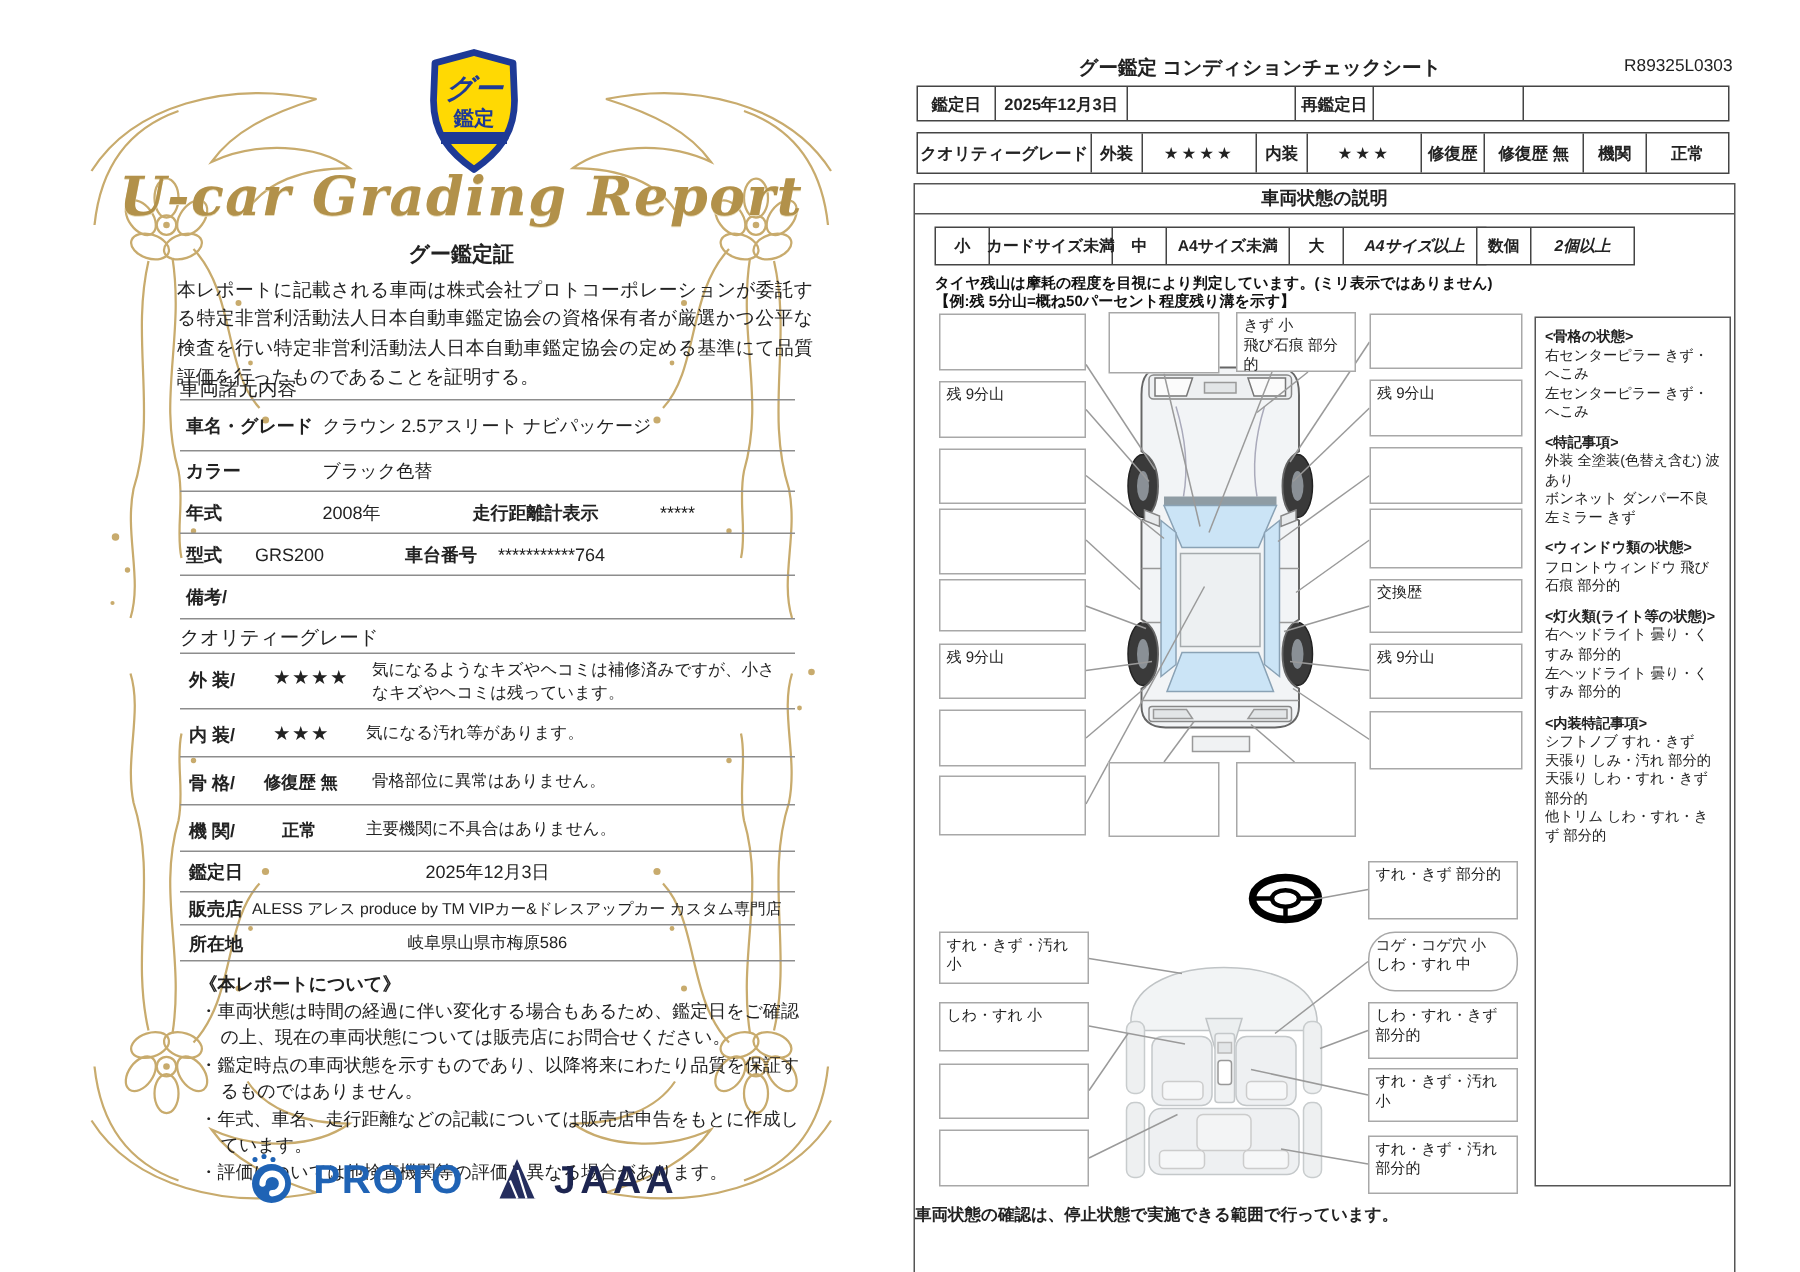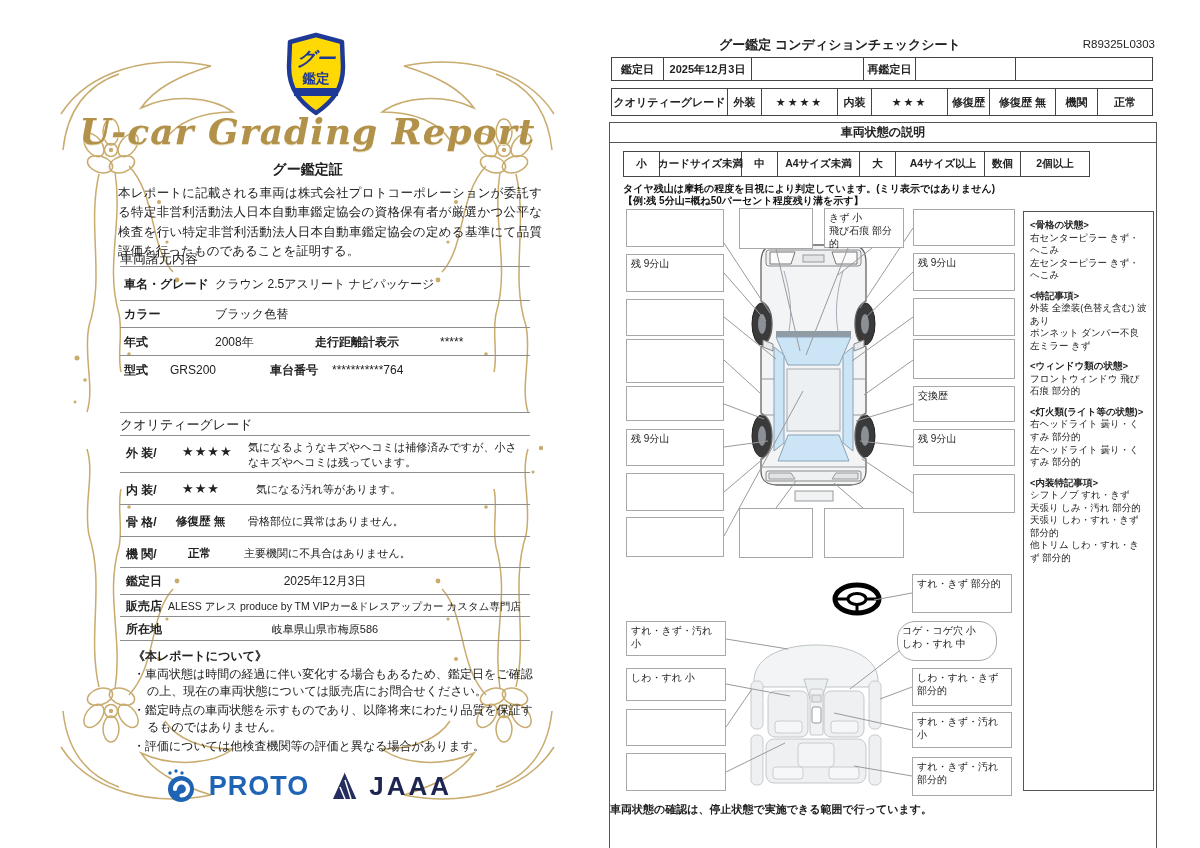--- a/index.html
+++ b/index.html
@@ -38,21 +38,21 @@
   .rtable{position:absolute;left:6px;width:542px;display:flex;border:1.5px solid #444;background:#fff;box-sizing:border-box;}
   .rcell{border-right:1px solid #444;display:flex;align-items:center;justify-content:center;
          font-size:11px;font-weight:bold;box-sizing:border-box;white-space:nowrap;}
   .rcell:last-child{border-right:none;}
   .main-box{position:absolute;left:4px;top:92px;width:548px;height:837px;border:1.5px solid #555;box-sizing:border-box;background:#fff;}
   .mb-head{position:absolute;left:0;top:0;width:100%;height:20px;border-bottom:1.5px solid #555;
            display:flex;align-items:center;justify-content:center;font-size:12px;font-weight:bold;box-sizing:border-box;}
   .stable{position:absolute;display:flex;border:1px solid #444;height:24px;box-sizing:content-box;background:#fff;}
   .scell{border-right:1px solid #444;display:flex;align-items:center;justify-content:center;
          font-size:10.5px;font-weight:600;box-sizing:border-box;white-space:nowrap;}
-  .scell:last-child{border-right:none;}
+  .scell:last-child{border-right:none;font-style:italic;}
   .tire-note{position:absolute;left:13px;font-size:10px;font-weight:600;color:#111;white-space:nowrap;}
   .callout{position:absolute;border:1px solid #a8a8a8;background:#fff;font-size:10px;color:#222;
            padding:2px 4px;line-height:1.3;white-space:pre-line;box-sizing:border-box;}
   .lines-svg{position:absolute;left:0;top:0;width:548px;height:675px;pointer-events:none;}
   .notes-panel{position:absolute;left:413px;top:88px;width:131px;height:580px;border:1px solid #555;
                box-sizing:border-box;padding:7px 6px;font-size:9.5px;line-height:1.32;overflow:hidden;}
   .np-head{margin-top:8px;font-weight:600;}
   .np-head:first-child{margin-top:0;}
   .rp-footer{position:absolute;left:5px;top:772px;font-size:11px;font-weight:bold;}
 </style>
@@ -123,33 +123,36 @@
       <span class="val" style="left:95px">2008年</span>
       <span class="lab" style="left:195px">走行距離計表示</span>
       <span class="val" style="left:320px">*****</span>
     </div>
     <div class="trow" style="top:327px;height:28px;line-height:28px">
       <span class="lab" style="left:4px">型式</span>
       <span class="val" style="left:50px">GRS200</span>
       <span class="lab" style="left:150px">車台番号</span>
       <span class="val" style="left:212px">***********764</span>
     </div>
+    <div class="trow" style="top:355px;height:29px;line-height:29px">
+      <span class="lab" style="left:4px">備考/</span>
+    </div>
     <div class="bline" style="top:384px"></div>
 
     <div class="sec-head" style="top:388px">クオリティーグレード</div>
 
     <div class="trow" style="top:407px;height:37px">
       <span class="lab" style="left:6px;top:9px">外 装/</span>
       <span class="stars" style="left:62px;top:8px">★★★★</span>
       <span class="desc" style="left:128px;top:4px;width:278px">気になるようなキズやヘコミは補修済みですが、小さなキズやヘコミは残っています。</span>
     </div>
     <div class="trow" style="top:444px;height:32px">
       <span class="lab" style="left:6px;top:9px">内 装/</span>
       <span class="stars" style="left:62px;top:8px">★★★</span>
-      <span class="desc" style="left:136px;top:9px;width:278px">気になる汚れ等があります。</span>
+      <span class="desc" style="left:124px;top:9px;width:278px">気になる汚れ等があります。</span>
     </div>
     <div class="trow" style="top:476px;height:32px">
       <span class="lab" style="left:6px;top:9px">骨 格/</span>
       <span class="lab" style="left:56px;top:9px;font-size:11.5px">修復歴 無</span>
       <span class="desc" style="left:128px;top:9px;width:278px">骨格部位に異常はありません。</span>
     </div>
     <div class="trow" style="top:508px;height:31px">
       <span class="lab" style="left:6px;top:9px">機 関/</span>
       <span class="lab" style="left:68px;top:9px;font-size:11.5px">正常</span>
       <span class="desc" style="left:124px;top:9px;width:278px">主要機関に不具合はありません。</span>
@@ -165,20 +168,21 @@
     <div class="trow" style="top:588px;height:24px;line-height:24px">
       <span class="lab" style="left:6px">所在地</span>
       <span class="val" style="left:0;width:410px;text-align:center;font-size:11px">岐阜県山県市梅原586</span>
     </div>
     <div class="bline" style="top:612px"></div>
 
     <div class="about-head">《本レポートについて》</div>
     <div class="bullets">
         <div class="bullet">・車両状態は時間の経過に伴い変化する場合もあるため、鑑定日をご確認の上、現在の車両状態については販売店にお問合せください。</div>
         <div class="bullet">・鑑定時点の車両状態を示すものであり、以降将来にわたり品質を保証するものではありません。</div>
+        <div class="bullet">・年式、車名、走行距離などの記載については販売店申告をもとに作成しています。</div>
         <div class="bullet">・評価については他検査機関等の評価と異なる場合があります。</div>
       </div>
 
     <div class="logos">
       <div class="logo-unit">
         <svg width="36" height="36" viewBox="0 0 36 36">
           <circle cx="7" cy="5" r="1.7" fill="#1f63b5"></circle>
             <circle cx="13" cy="3" r="1.7" fill="#1f63b5"></circle>
             <circle cx="19" cy="5" r="1.7" fill="#1f63b5"></circle>
           <circle cx="18" cy="21" r="13" fill="#1f63b5"></circle>
@@ -353,21 +357,21 @@
           <div class="callout" style="left: 303px; top: 263px; width: 102px; height: 36px;">交換歴</div>
           <div class="callout" style="left: 303px; top: 306px; width: 102px; height: 37px;">残 9分山</div>
           <div class="callout" style="left: 303px; top: 351px; width: 102px; height: 39px;"></div>
           <div class="callout" style="left: 129px; top: 385px; width: 74px; height: 50px;"></div>
           <div class="callout" style="left: 214px; top: 385px; width: 80px; height: 50px;"></div>
           <div class="callout" style="left: 16px; top: 498px; width: 100px; height: 35px;">すれ・きず・汚れ 小</div>
           <div class="callout" style="left: 16px; top: 545px; width: 100px; height: 33px;">しわ・すれ 小</div>
           <div class="callout" style="left: 16px; top: 586px; width: 100px; height: 37px;"></div>
           <div class="callout" style="left: 16px; top: 630px; width: 100px; height: 38px;"></div>
           <div class="callout" style="left: 302px; top: 451px; width: 100px; height: 39px;">すれ・きず 部分的</div>
-          <div class="callout" style="left: 287px; top: 498px; width: 100px; height: 40px; border-radius: 18px;">コゲ・コゲ穴 小
+          <div class="callout" style="left: 302px; top: 498px; width: 100px; height: 40px; border-radius: 18px;">コゲ・コゲ穴 小
 しわ・すれ 中</div>
           <div class="callout" style="left: 302px; top: 545px; width: 100px; height: 38px;">しわ・すれ・きず 部分的</div>
           <div class="callout" style="left: 302px; top: 589px; width: 100px; height: 36px;">すれ・きず・汚れ 小</div>
           <div class="callout" style="left: 302px; top: 634px; width: 100px; height: 39px;">すれ・きず・汚れ 部分的</div>
         </div>
 
       <div class="notes-panel">
           <div class="np-head">&lt;骨格の状態&gt;</div>
           <div class="np-line">右センターピラー きず・へこみ</div>
           <div class="np-line">左センターピラー きず・へこみ</div>

